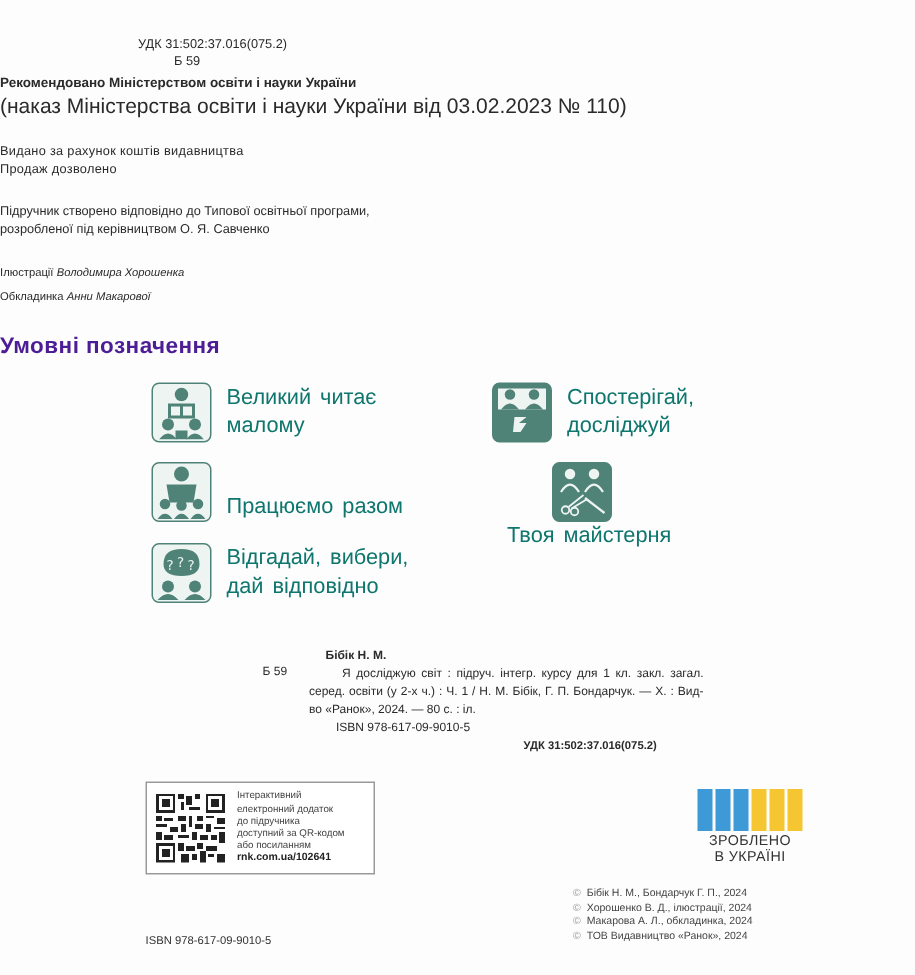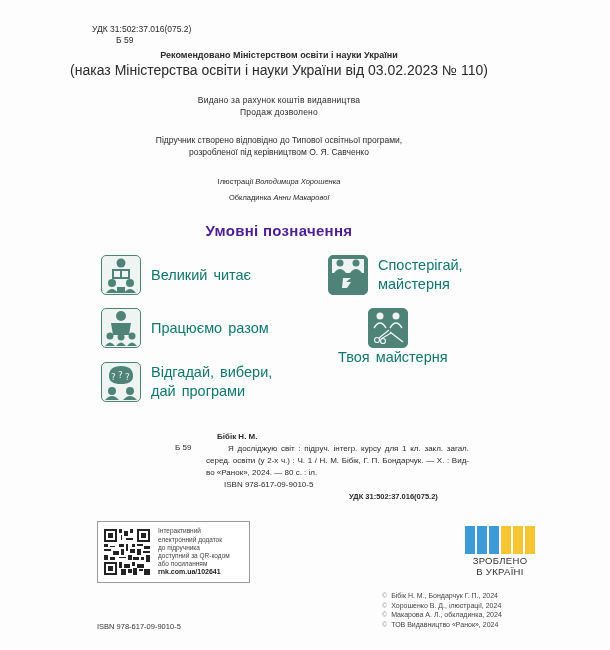--- a/index.html
+++ b/index.html
@@ -6,42 +6,42 @@
     body {
       width: 610px; height: 650px; overflow: hidden;
       background: #fdfdfd;
       font-family: "Liberation Sans", sans-serif;
       color: #2a2a2a;
       position: relative;
     }
     .abs { position: absolute; }
     .udk-top { left: 92px; top: 24px; font-size: 8.5px; line-height: 11px; }
     .udk-top .b59 { padding-left: 24px; display: block; }
-    .center { left: 0; width: 558px; text-align: center; }
+    .center { left: 0; width: 558px; text-align: left; }
     .rec-title { top: 50px; font-size: 9px; font-weight: bold; }
     .rec-sub { top: 62px; font-size: 14px; }
     .pub1 { top: 95px; font-size: 8.5px; letter-spacing: 0.2px; }
     .pub2 { top: 107px; font-size: 8.5px; letter-spacing: 0.2px; }
     .prog1 { top: 135px; font-size: 8.5px; }
     .prog2 { top: 147px; font-size: 8.5px; }
     .ill { top: 177px; font-size: 7.5px; }
     .cov { top: 193px; font-size: 7.5px; }
     .ill i, .cov i { font-style: italic; }
     .legend-title { top: 222px; font-size: 15px; font-weight: bold; color: #4c1d95; letter-spacing: 0.3px; }
     .legend-item { display: flex; align-items: center; }
     .icon-box {
       width: 40px; height: 40px; border: 1.5px solid #4f8377; border-radius: 5px;
       background: #eef4f2; display: flex; align-items: center; justify-content: center;
       box-sizing: border-box; overflow: hidden;
     }
     .icon-box svg { width: 36px; height: 36px; }
     .legend-label { font-size: 14.5px; line-height: 19px; color: #0f766e; margin-left: 10px; word-spacing: 2px; }
     .li1 { left: 101px; top: 255px; }
     .li2 { left: 328px; top: 255px; }
-    .li3 { left: 101px; top: 308px; }
+    .li3 { left: 101px; top: 308px; align-items: flex-end; }
     .li4 { left: 328px; top: 308px; flex-direction: column; }
     .li5 { left: 101px; top: 362px; }
     .cat-author { left: 206px; top: 432px; font-size: 8px; font-weight: bold; margin-left: 11px; }
     .cat-code { left: 175px; top: 443px; font-size: 8px; }
     .cat-body { left: 206px; top: 443px; width: 263px; font-size: 8px; line-height: 12px; text-indent: 22px; text-align: justify; }
     .cat-isbn { left: 224px; top: 480px; font-size: 8px; }
     .udk-bottom { left: 349px; top: 492px; font-size: 7.5px; font-weight: bold; }
     .qr-box {
       left: 97px; top: 521px; width: 153px; height: 62px; border: 1px solid #9a9a9a;
       box-sizing: border-box; display: flex; align-items: center; padding: 4px 6px; background: #fff;
@@ -88,37 +88,38 @@
       <path d="M9 12 h18 v10 h-18z" fill="#4f8377"></path>
       <path d="M11 14 h6 v6 h-6z M19 14 h6 v6 h-6z" fill="#eef4f2"></path>
       <circle cx="9" cy="26" r="4" fill="#4f8377"></circle>
       <circle cx="27" cy="26" r="4" fill="#4f8377"></circle>
       <path d="M3 36 q6 -8 12 0 z M21 36 q6 -8 12 0z" fill="#4f8377"></path>
       <path d="M14 30 h8 v6 h-8z" fill="#4f8377"></path>
     </svg>
   </div>
   <div class="legend-label">
     <div>Великий читає</div>
+    <div>малому</div>
   </div>
 </div>
 
 <div class="abs legend-item li2">
   <div class="icon-box" style="background:#4f8377">
     <svg viewBox="0 0 36 36">
       <rect x="2" y="2" width="32" height="14" fill="#eef4f2"></rect>
       <circle cx="10" cy="6" r="3.5" fill="#4f8377"></circle>
       <path d="M4 16 q6 -8 12 0z" fill="#4f8377"></path>
       <circle cx="26" cy="6" r="3.5" fill="#4f8377"></circle>
       <path d="M20 16 q6 -8 12 0z" fill="#4f8377"></path>
       <path d="M13 21 h8 l-5 4 h5 l-4 6 h-5 z" fill="#eef4f2"></path>
     </svg>
   </div>
   <div class="legend-label">
     <div>Спостерігай,</div>
-    <div>майстерня</div>
+    <div>досліджуй</div>
   </div>
 </div>
 
 <div class="abs legend-item li3">
   <div class="icon-box">
     <svg viewBox="0 0 36 36">
       <circle cx="18" cy="6" r="5" fill="#4f8377"></circle>
       <path d="M8 13 h20 l-2 12 h-16z" fill="#4f8377"></path>
       <circle cx="7" cy="26" r="3.5" fill="#4f8377"></circle>
       <circle cx="18" cy="27" r="3.5" fill="#4f8377"></circle>
@@ -155,21 +156,21 @@
       <text x="8" y="16" font-size="9" fill="#eef4f2" font-family="DejaVu Sans, sans-serif">?</text>
       <text x="15" y="14" font-size="9" fill="#eef4f2" font-family="DejaVu Sans, sans-serif">?</text>
       <text x="22" y="16" font-size="9" fill="#eef4f2" font-family="DejaVu Sans, sans-serif">?</text>
       <circle cx="9" cy="27" r="4" fill="#4f8377"></circle>
       <circle cx="27" cy="27" r="4" fill="#4f8377"></circle>
       <path d="M2 36 q7 -8 14 0z M20 36 q7 -8 14 0z" fill="#4f8377"></path>
     </svg>
   </div>
   <div class="legend-label">
     <div>Відгадай, вибери,</div>
-    <div>дай програми</div>
+    <div>дай відповідно</div>
   </div>
 </div>
 
 <div class="abs cat-author">Бібік Н. М.</div>
 <div class="abs cat-code">Б 59</div>
 <div class="abs cat-body">Я досліджую світ : підруч. інтегр. курсу для 1 кл. закл. загал. серед. освіти (у 2-х ч.) : Ч. 1 / Н. М. Бібік, Г. П. Бондарчук. — Х. : Вид-во «Ранок», 2024. — 80 с. : іл.</div>
 <div class="abs cat-isbn">ISBN 978-617-09-9010-5</div>
 <div class="abs udk-bottom">УДК 31:502:37.016(075.2)</div>
 
 <div class="abs qr-box">

